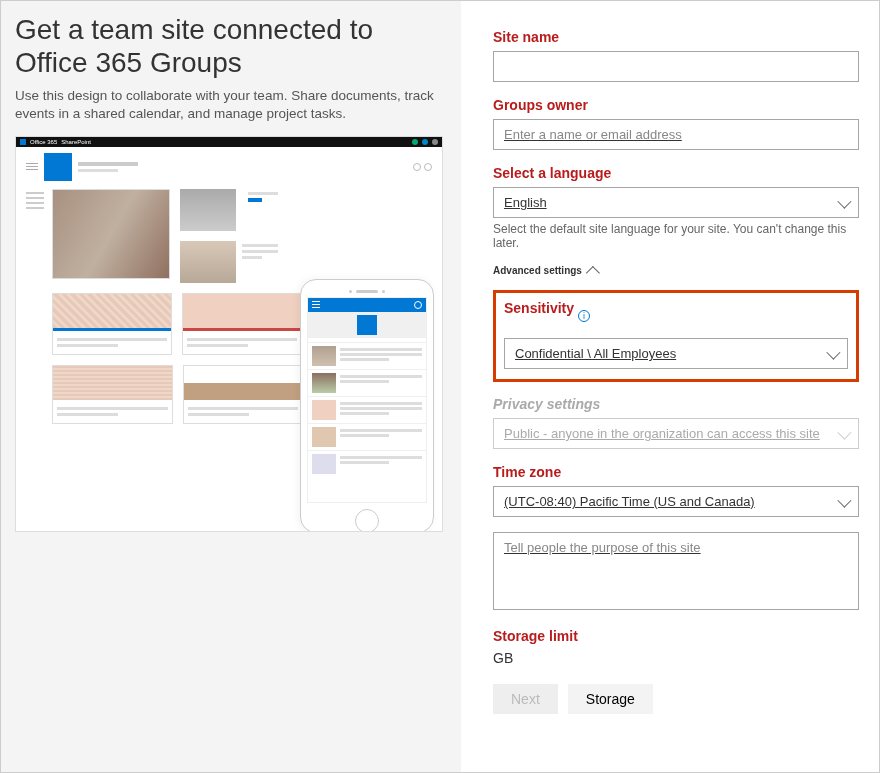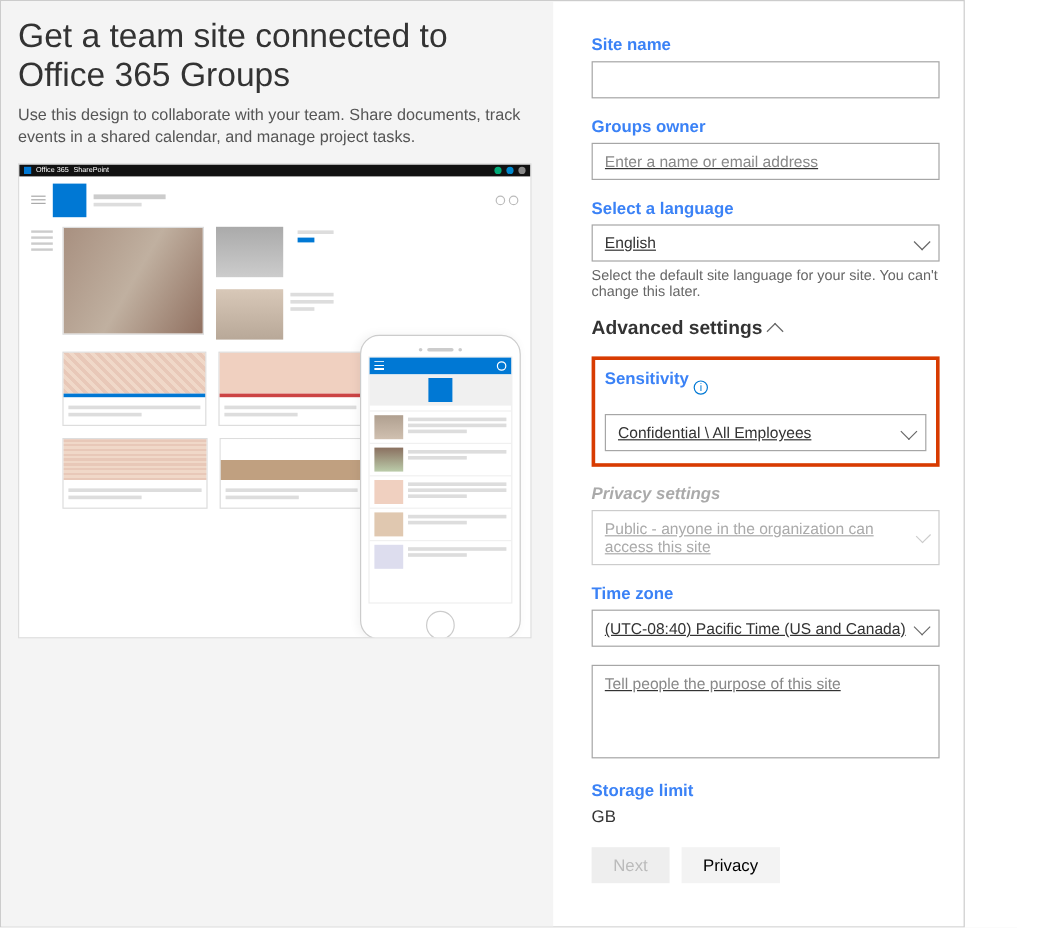--- a/index.html
+++ b/index.html
@@ -1,18 +1,18 @@
 <!DOCTYPE html>
 <html><head>
   <meta charset="utf-8">
   <style>
     * { box-sizing: border-box; margin: 0; padding: 0; }
     body { font-family: "Segoe UI", Arial, sans-serif; font-size: 14px; color: #333; background: #fff; }
     .page {
-      width: 804px;
+      width: 880px;
       height: 773px;
       display: flex;
       border: 1px solid #ccc;
     }
     .left-pane {
       width: 460px;
       background: #f4f4f4;
       padding: 12px 18px 18px 14px;
     }
     .left-pane h1 {
@@ -110,21 +110,21 @@
 
     .right-pane {
       flex: 1;
       padding: 28px 20px 12px 32px;
       overflow-y: auto;
     }
     .field-group { margin-bottom: 15px; }
     .field-label {
       font-weight: 600;
       font-size: 14px;
-      color: #3b82f6;
+      color: #b91c1c;
       margin-bottom: 6px;
       display: block;
     }
     .text-input, .select-box, .textarea {
       width: 100%;
       border: 1px solid #a6a6a6;
       padding: 7px 10px;
       font-size: 13px;
       font-family: inherit;
       background: #fff;
@@ -145,21 +145,21 @@
       transform: rotate(45deg) translateY(-2px);
     }
     .chev.up { transform: rotate(-135deg) translateY(-3px); }
     .helper-text {
       font-size: 12px;
       color: #666;
       margin-top: 4px;
     }
     .adv-header {
       font-weight: 600;
-      font-size: 16px;
+      font-size: 10px;
       display: flex;
       align-items: center;
       gap: 8px;
       cursor: pointer;
       margin-bottom: 14px;
     }
     .highlight-box {
       border: 3px solid #d83b01;
       padding: 7px 8px 10px 8px;
       margin-bottom: 14px;
@@ -407,17 +407,17 @@
 
     <div class="field-group">
       <label class="field-label">Storage limit</label>
       <div class="storage-row">
         <span>GB</span>
       </div>
     </div>
 
     <div class="actions">
       <button class="btn primary">Next</button>
-      <button class="btn">Privacy</button>
+      <button class="btn">Storage</button>
     </div>
 
   </div>
 </div>
 
 </body></html>

